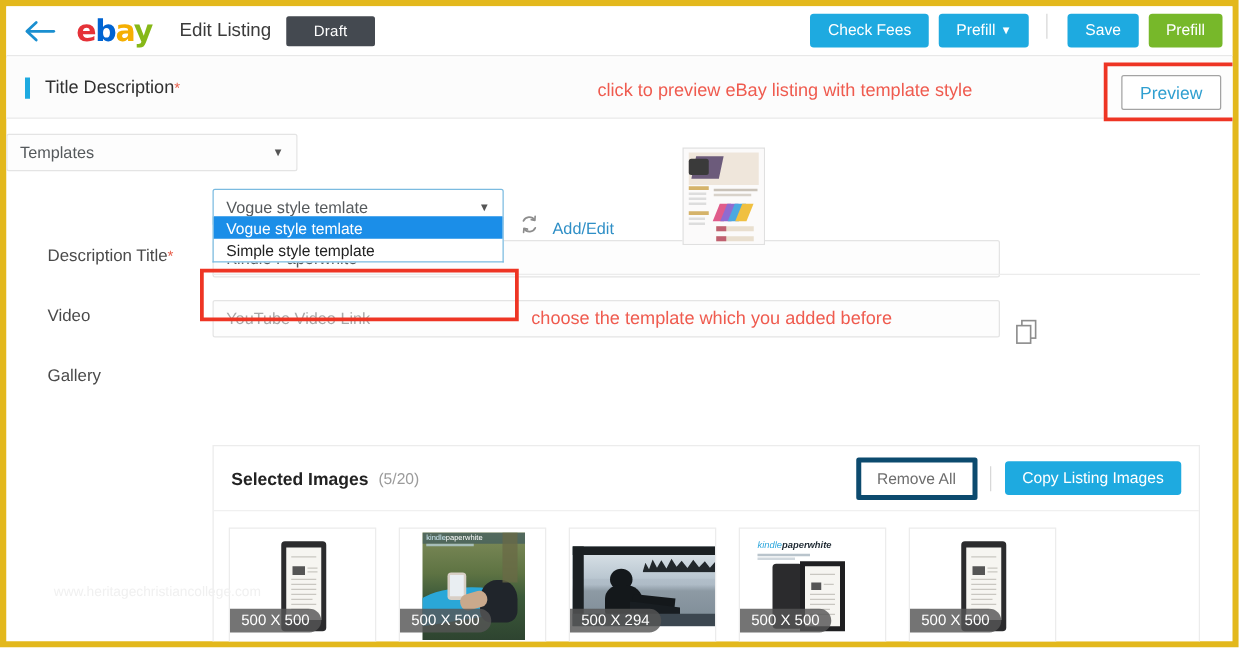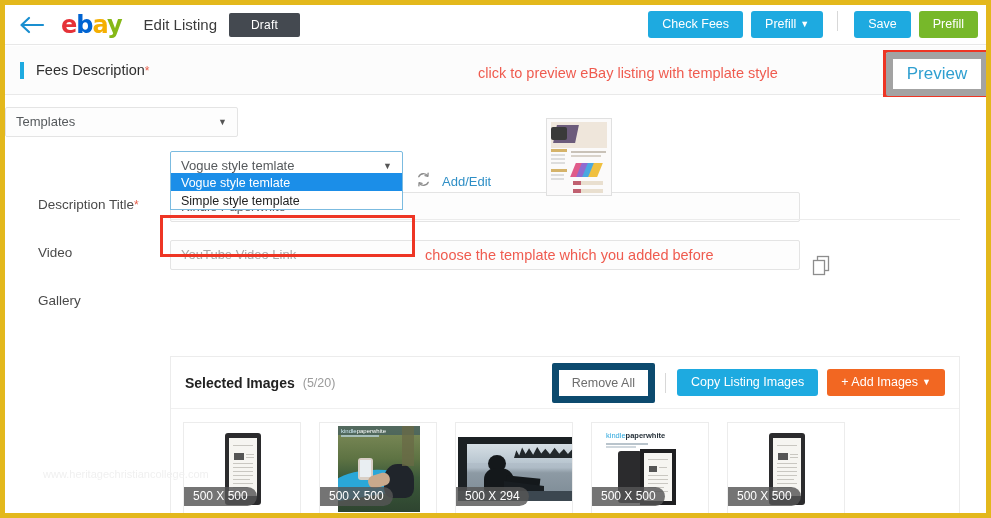--- a/index.html
+++ b/index.html
@@ -93,22 +93,22 @@
     position: absolute; left: 473px; top: 60px;
   }
   .preview-wrap {
     position: absolute; left: 878px; top: 45px;
     width: 108px; height: 47px;
     border: 3px solid #ee3524;
     display: flex; align-items: center; justify-content: center;
     background: #fdfdfd;
   }
   .btn-preview {
-    background: #ffffff; border: 7px solid #a3a3a3;
-    color: #2f9fd0; font-size: 17px;
+    background: #ffffff; border: 1px solid #a3a3a3;
+    color: #2f9fd0; font-size: 14px;
     padding: 5px 14px; cursor: pointer; border-radius: 2px;
     font-family: "Liberation Sans", sans-serif;
   }
 
   
   .form-area { position: absolute; left: 0; top: 90px; width: 981px; }
   .row { position: relative; display: flex; }
   .lbl {
     width: 165px; padding-left: 33px; padding-top: 12px;
     font-size: 13.5px; color: #4a4a4a;
@@ -186,21 +186,21 @@
     border: 1px solid #ececec; background: #ffffff;
   }
   .gal-head {
     height: 52px; display: flex; align-items: center;
     padding: 0 14px; border-bottom: 1px solid #f0f0f0;
   }
   .gal-title { font-size: 14px; font-weight: bold; color: #222; }
   .gal-count { font-size: 12.5px; color: #9b9b9b; margin-left: 8px; }
   .gal-actions { margin-left: auto; display: flex; align-items: center; }
   .btn-white {
-    background: #ffffff; border: 7px solid #0c4a6e; color: #6d6d6d;
+    background: #ffffff; border: 4px solid #0c4a6e; color: #6d6d6d;
     font-size: 12.5px; padding: 6px 13px; cursor: pointer; border-radius: 2px;
     font-family: "Liberation Sans", sans-serif;
   }
   .btn-orange { background: #f26722; }
   .gal-actions .btn, .gal-actions .btn-white { margin-left: 9px; }
   .gal-actions .divider-v { margin: 0 2px 0 10px; }
 
   .thumbs { display: flex; padding: 13px 12px 0 12px; }
   .thumb {
     position: relative;
@@ -250,21 +250,21 @@
       <button class="btn btn-blue">Check Fees</button>
       <button class="btn btn-blue"><span>Prefill</span><span class="caret">▼</span></button>
       <div class="divider-v"></div>
       <button class="btn btn-blue">Save</button>
       <button class="btn btn-green">Prefill</button>
     </div>
   </div>
 
   <div class="section-head">
     <div class="accent-bar"></div>
-    <div class="section-title"><span>Fees Description</span><span class="req">*</span></div>
+    <div class="section-title"><span>Title Description</span><span class="req">*</span></div>
   </div>
 
   <div class="annot annot-preview">click to preview eBay listing with template style</div>
 
   <div class="preview-wrap">
     <button class="btn-preview">Preview</button>
   </div>
 
   <div class="form-area">
 
@@ -360,21 +360,20 @@
   <div class="hr" style="top:214px;"></div>
 
   <div class="gallery-panel">
     <div class="gal-head">
       <span class="gal-title">Selected Images</span>
       <span class="gal-count">(5/20)</span>
       <div class="gal-actions">
         <button class="btn-white">Remove All</button>
         <div class="divider-v"></div>
         <button class="btn btn-blue">Copy Listing Images</button>
-        <button class="btn btn-orange"><span>+ Add Images</span><span class="caret">▼</span></button>
       </div>
     </div>
 
     <div class="thumbs">
 
       <div class="thumb">
         <div class="art">
           <div class="kindle-body" style="left:41px;top:10px;width:36px;height:72px;"></div>
           <div class="kindle-screen" style="left:45px;top:15px;width:28px;height:58px;"></div>
           <div class="kline" style="left:49px;top:22px;width:20px;"></div>
@@ -421,21 +420,21 @@
             <div style="position:absolute;left:48px;top:40px;width:34px;height:9px;background:#14181b;transform:rotate(6deg);"></div>
             <div style="position:absolute;left:46px;top:44px;width:40px;height:20px;background:#181d21;clip-path:polygon(0 0,100% 25%,100% 100%,0 100%);"></div>
             <div style="position:absolute;left:0;bottom:0;width:114px;height:10px;background:#3c4750;"></div>
           </div>
         </div>
         <div class="size-tag">500 X 294</div>
       </div>
 
       <div class="thumb">
         <div class="art">
-          <div style="position:absolute;left:14px;top:8px;font-size:7.5px;font-family:'Liberation Sans',sans-serif;color:#2fa8dd;">kindle<span style="color:#1f2a33;font-weight:bold;">paperwhite</span></div>
+          <div style="position:absolute;left:14px;top:8px;font-size:7.5px;font-family:'Liberation Sans',sans-serif;color:#2fa8dd;font-style:italic;">kindle<span style="color:#1f2a33;font-weight:bold;">paperwhite</span></div>
           <div style="position:absolute;left:14px;top:20px;width:42px;height:1.5px;background:#b9c4cc;"></div>
           <div style="position:absolute;left:14px;top:23px;width:30px;height:1.5px;background:#cfd7dd;"></div>
           <div class="kindle-body" style="left:26px;top:28px;width:24px;height:52px;"></div>
           <div style="position:absolute;left:48px;top:26px;width:36px;height:56px;background:#1f1f21;"></div>
           <div class="kindle-screen" style="left:52px;top:30px;width:28px;height:48px;"></div>
           <div class="kline" style="left:56px;top:36px;width:20px;"></div>
           <div class="kline" style="left:57px;top:43px;width:8px;height:6px;background:#555;"></div>
           <div class="kline" style="left:67px;top:44px;width:8px;"></div>
           <div class="kline" style="left:56px;top:52px;width:20px;"></div>
           <div class="kline" style="left:56px;top:56px;width:20px;"></div>

